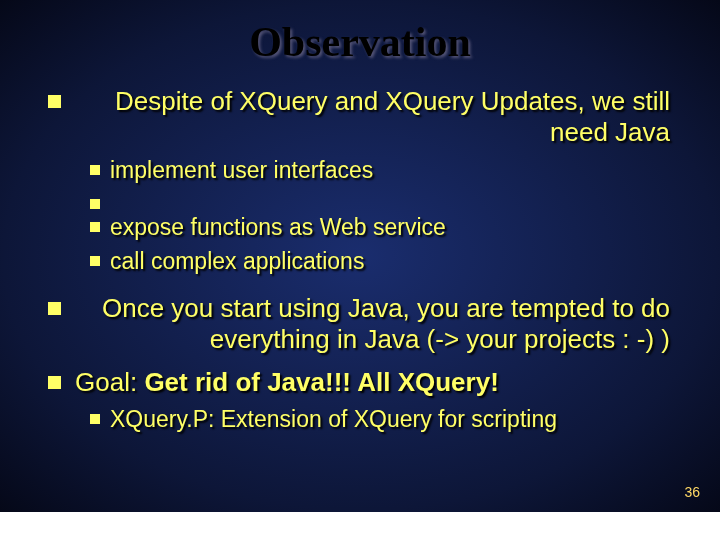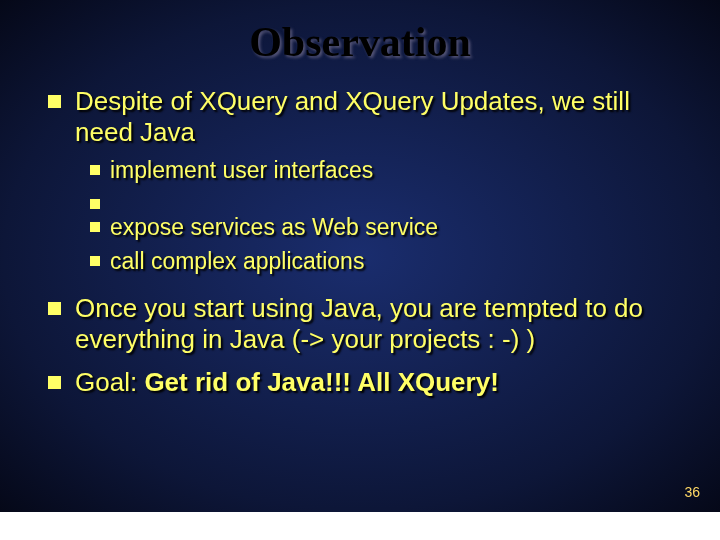--- a/index.html
+++ b/index.html
@@ -21,20 +21,21 @@
   .title {
     text-align: center;
     color: #000000;
     font-family: "Times New Roman", Times, serif;
     font-size: 42px;
     text-shadow: 2px 2px 3px #555577;
     margin: 0 0 20px 0;
   }
   .content {
     padding: 0 50px 0 48px;
+    text-align: right;
   }
   .bullet {
     display: flex;
     align-items: flex-start;
     margin-bottom: 4px;
   }
   .sq {
     width: 13px;
     height: 13px;
     background: #ffff66;
@@ -99,36 +100,42 @@
     <div class="sub">
       <div class="bullet">
         <div class="sq-small"></div>
         <div class="lvl2-text">implement user interfaces</div>
       </div>
       <div class="bullet">
         <div class="sq-small"></div>
       </div>
       <div class="bullet">
         <div class="sq-small"></div>
-        <div class="lvl2-text">expose services as Web service</div>
+        <div class="lvl2-text">expose functions as Web service</div>
       </div>
       <div class="bullet">
         <div class="sq-small"></div>
         <div class="lvl2-text">call complex applications</div>
       </div>
     </div>
 
     <div class="bullet" style="">
       <div class="sq"></div>
       <div class="lvl1-text">Once you start using Java, you are tempted to do everything in Java (-&gt; your projects : -) )</div>
     </div>
 
     <div class="bullet" style="margin-top:12px;">
       <div class="sq"></div>
       <div class="lvl1-text">
         <span>Goal: </span><span class="bold">Get rid of Java!!!  All XQuery!</span>
       </div>
     </div>
+    <div class="sub2">
+      <div class="bullet">
+        <div class="sq-small"></div>
+        <div class="lvl2-text">XQuery.P:  Extension of XQuery for scripting</div>
+      </div>
+    </div>
 
   </div>
 
   <div class="page-num">36</div>
 </div>
 
 </body></html>

